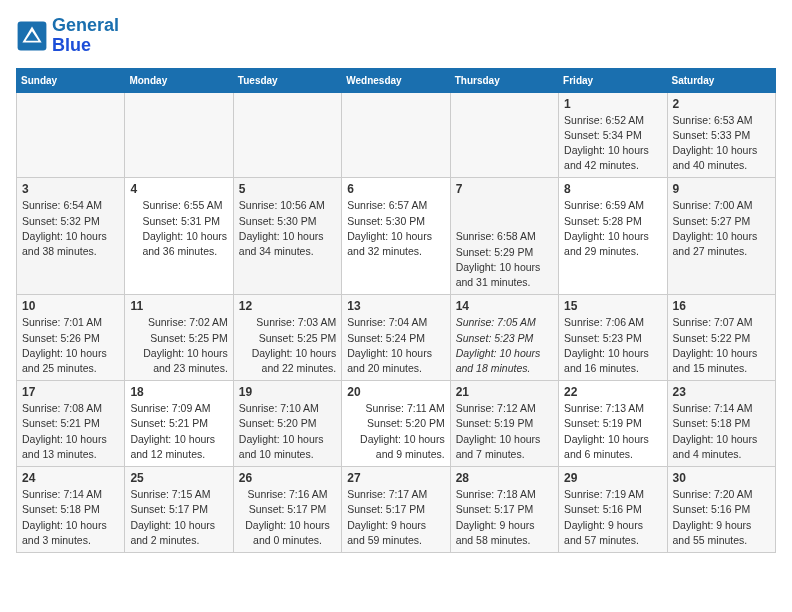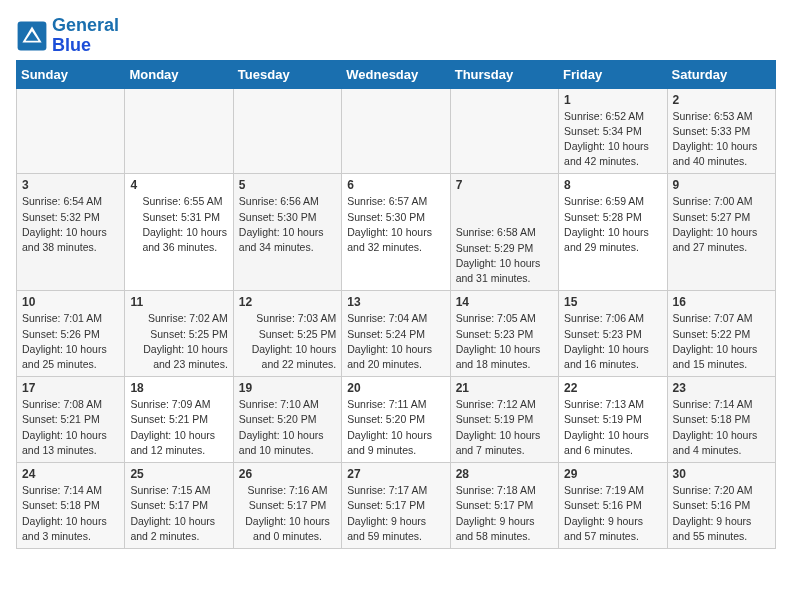--- a/index.html
+++ b/index.html
@@ -7,21 +7,21 @@
       font-family: Arial, sans-serif;
       background: #fff;
       width: 792px;
       min-height: 612px;
       padding: 16px;
     }
     .header {
       display: flex;
       justify-content: space-between;
       align-items: flex-start;
-      margin-bottom: 4px;
+      margin-bottom: 12px;
     }
     .logo {
       display: flex;
       align-items: center;
       gap: 4px;
     }
     .logo-text {
       font-size: 18px;
       font-weight: bold;
       color: #333;
@@ -47,21 +47,21 @@
       color: #555;
     }
     table {
       width: 100%;
       border-collapse: collapse;
       table-layout: fixed;
     }
     th {
       background-color: #1a6faf;
       color: #fff;
-      font-size: 13px;
+      font-size: 10px;
       font-weight: bold;
       padding: 6px 4px;
       text-align: left;
       border: 1px solid #1a6faf;
     }
     td {
       border: 1px solid #ccc;
       vertical-align: top;
       padding: 4px 5px;
       font-size: 11px;
@@ -160,21 +160,21 @@
 Daylight: 10 hours and 38 minutes.</div>
         </td>
         <td>
           <span class="day-num">4</span>
           <div class="day-info" style="white-space: pre-line; margin-left: 12px;">Sunrise: 6:55 AM
 Sunset: 5:31 PM
 Daylight: 10 hours and 36 minutes.</div>
         </td>
         <td>
           <span class="day-num">5</span>
-          <div class="day-info" style="white-space: pre-line;">Sunrise: 6:56 AM
+          <div class="day-info" style="white-space: pre-line;">Sunrise: 10:56 AM
 Sunset: 5:30 PM
 Daylight: 10 hours and 34 minutes.</div>
         </td>
         <td>
           <span class="day-num">6</span>
           <div class="day-info" style="white-space: pre-line;">Sunrise: 6:57 AM
 Sunset: 5:30 PM
 Daylight: 10 hours and 32 minutes.</div>
         </td>
         <td>
@@ -216,21 +216,21 @@
 Daylight: 10 hours and 22 minutes.</div>
         </td>
         <td>
           <span class="day-num">13</span>
           <div class="day-info" style="white-space: pre-line;">Sunrise: 7:04 AM
 Sunset: 5:24 PM
 Daylight: 10 hours and 20 minutes.</div>
         </td>
         <td>
           <span class="day-num">14</span>
-          <div class="day-info" style="white-space: pre-line;">Sunrise: 7:05 AM
+          <div class="day-info" style="white-space: pre-line; font-style: italic;">Sunrise: 7:05 AM
 Sunset: 5:23 PM
 Daylight: 10 hours and 18 minutes.</div>
         </td>
         <td>
           <span class="day-num">15</span>
           <div class="day-info" style="white-space: pre-line;">Sunrise: 7:06 AM
 Sunset: 5:23 PM
 Daylight: 10 hours and 16 minutes.</div>
         </td>
         <td>
@@ -254,21 +254,21 @@
 Daylight: 10 hours and 12 minutes.</div>
         </td>
         <td>
           <span class="day-num">19</span>
           <div class="day-info" style="white-space: pre-line;">Sunrise: 7:10 AM
 Sunset: 5:20 PM
 Daylight: 10 hours and 10 minutes.</div>
         </td>
         <td>
           <span class="day-num">20</span>
-          <div class="day-info" style="white-space: pre-line;">Sunrise: 7:11 AM
+          <div class="day-info" style="white-space: pre-line; text-align: right;">Sunrise: 7:11 AM
 Sunset: 5:20 PM
 Daylight: 10 hours and 9 minutes.</div>
         </td>
         <td>
           <span class="day-num">21</span>
           <div class="day-info" style="white-space: pre-line;">Sunrise: 7:12 AM
 Sunset: 5:19 PM
 Daylight: 10 hours and 7 minutes.</div>
         </td>
         <td>

